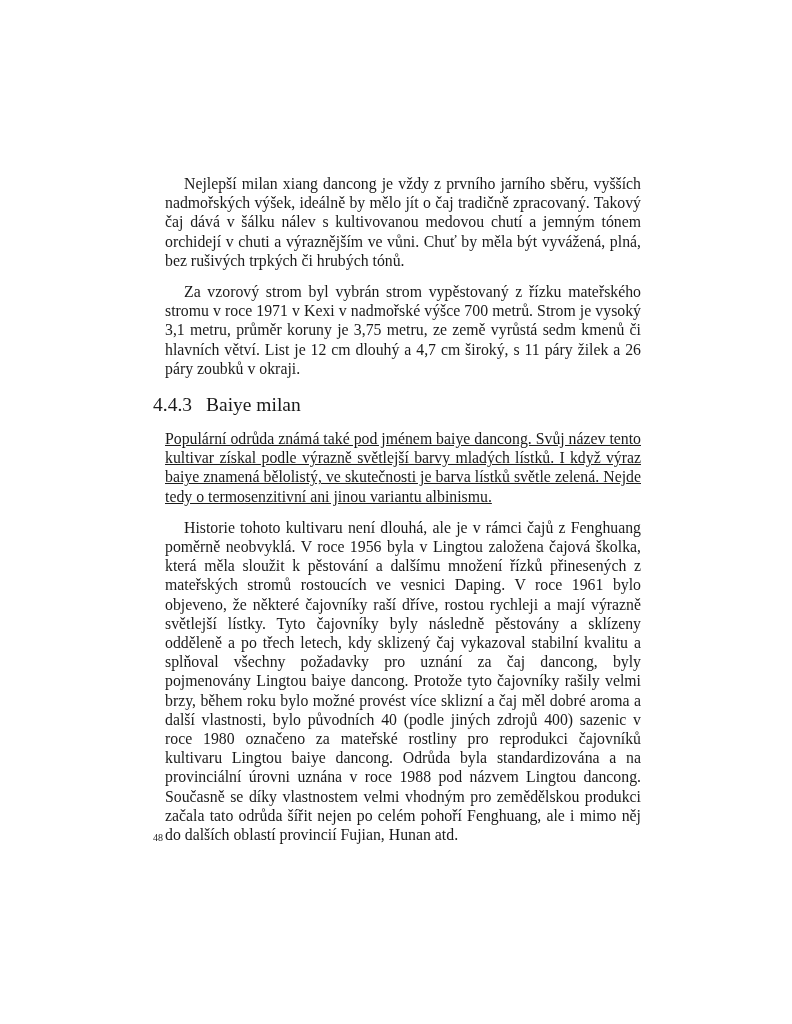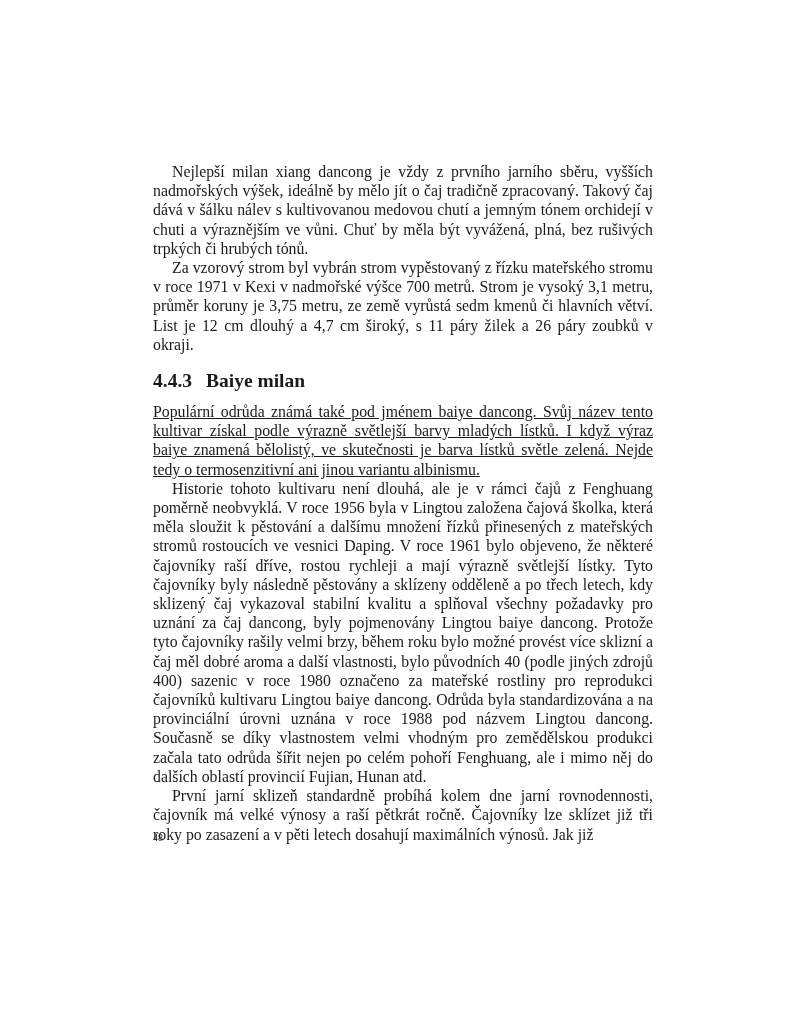--- a/index.html
+++ b/index.html
@@ -19,33 +19,33 @@
     left: 153px;
     top: 162px;
     width: 500px;
     font-family: "Liberation Serif", "DejaVu Serif", serif;
     font-size: 15.8px;
     line-height: 19.2px;
     color: #1a1a1a;
     text-align: justify;
   }
   .textblock p {
-    margin: 0;
+    margin: 12px;
     padding: 0;
     text-indent: 19px;
   }
   .textblock p.noindent {
     text-indent: 0;
     text-decoration: underline;
   }
   .section-heading {
     font-family: "Liberation Serif", "DejaVu Serif", serif;
     font-size: 19.5px;
     line-height: 24px;
-    font-weight: bold;
+    font-weight: normal;
     color: #1a1a1a;
     margin: 15px 0 9px 0;
     text-align: left;
   }
   .section-heading .num {
     margin-right: 14px;
   }
   .pagenum {
     position: absolute;
     top: 828px;
@@ -62,16 +62,15 @@
 
 <div class="page">
   <div class="textblock">
     <p>Nejlepší milan xiang dancong je vždy z prvního jarního sběru, vyšších nadmořských výšek, ideálně by mělo jít o čaj tradičně zpracovaný. Takový čaj dává v šálku nálev s kultivovanou medovou chutí a jemným tónem orchidejí v chuti a výraznějším ve vůni. Chuť by měla být vyvážená, plná, bez rušivých trpkých či hrubých tónů.</p>
     <p>Za vzorový strom byl vybrán strom vypěstovaný z řízku mateřského stromu v roce 1971 v Kexi v nadmořské výšce 700 metrů. Strom je vysoký 3,1 metru, průměr koruny je 3,75 metru, ze země vyrůstá sedm kmenů či hlavních větví. List je 12 cm dlouhý a 4,7 cm široký, s 11 páry žilek a 26 páry zoubků v okraji.</p>
     <h2 class="section-heading">
       <span class="num">4.4.3</span><span>Baiye milan</span>
     </h2>
     <p class="noindent">Populární odrůda známá také pod jménem baiye dancong. Svůj název tento kultivar získal podle výrazně světlejší barvy mladých lístků. I když výraz baiye znamená bělolistý, ve skutečnosti je barva lístků světle zelená. Nejde tedy o termosenzitivní ani jinou variantu albinismu.</p>
     <p>Historie tohoto kultivaru není dlouhá, ale je v rámci čajů z Fenghuang poměrně neobvyklá. V roce 1956 byla v Lingtou založena čajová školka, která měla sloužit k pěstování a dalšímu množení řízků přinesených z mateřských stromů rostoucích ve vesnici Daping. V roce 1961 bylo objeveno, že některé čajovníky raší dříve, rostou rychleji a mají výrazně světlejší lístky. Tyto čajovníky byly následně pěstovány a sklízeny odděleně a po třech letech, kdy sklizený čaj vykazoval stabilní kvalitu a splňoval všechny požadavky pro uznání za čaj dancong, byly pojmenovány Lingtou baiye dancong. Protože tyto čajovníky rašily velmi brzy, během roku bylo možné provést více sklizní a čaj měl dobré aroma a další vlastnosti, bylo původních 40 (podle jiných zdrojů 400) sazenic v roce 1980 označeno za mateřské rostliny pro reprodukci čajovníků kultivaru Lingtou baiye dancong. Odrůda byla standardizována a na provinciální úrovni uznána v roce 1988 pod názvem Lingtou dancong. Současně se díky vlastnostem velmi vhodným pro zemědělskou produkci začala tato odrůda šířit nejen po celém pohoří Fenghuang, ale i mimo něj do dalších oblastí provincií Fujian, Hunan atd.</p>
-    <p>První jarní sklizeň standardně probíhá kolem dne jarní rovnodennosti, čajovník má velké výnosy a raší pětkrát ročně. Čajovníky lze sklízet již tři roky po zasazení a v pěti letech dosahují maximálních výnosů. Jak již</p>
   </div>
   <div class="pagenum">48</div>
 </div>
 
 </body></html>

